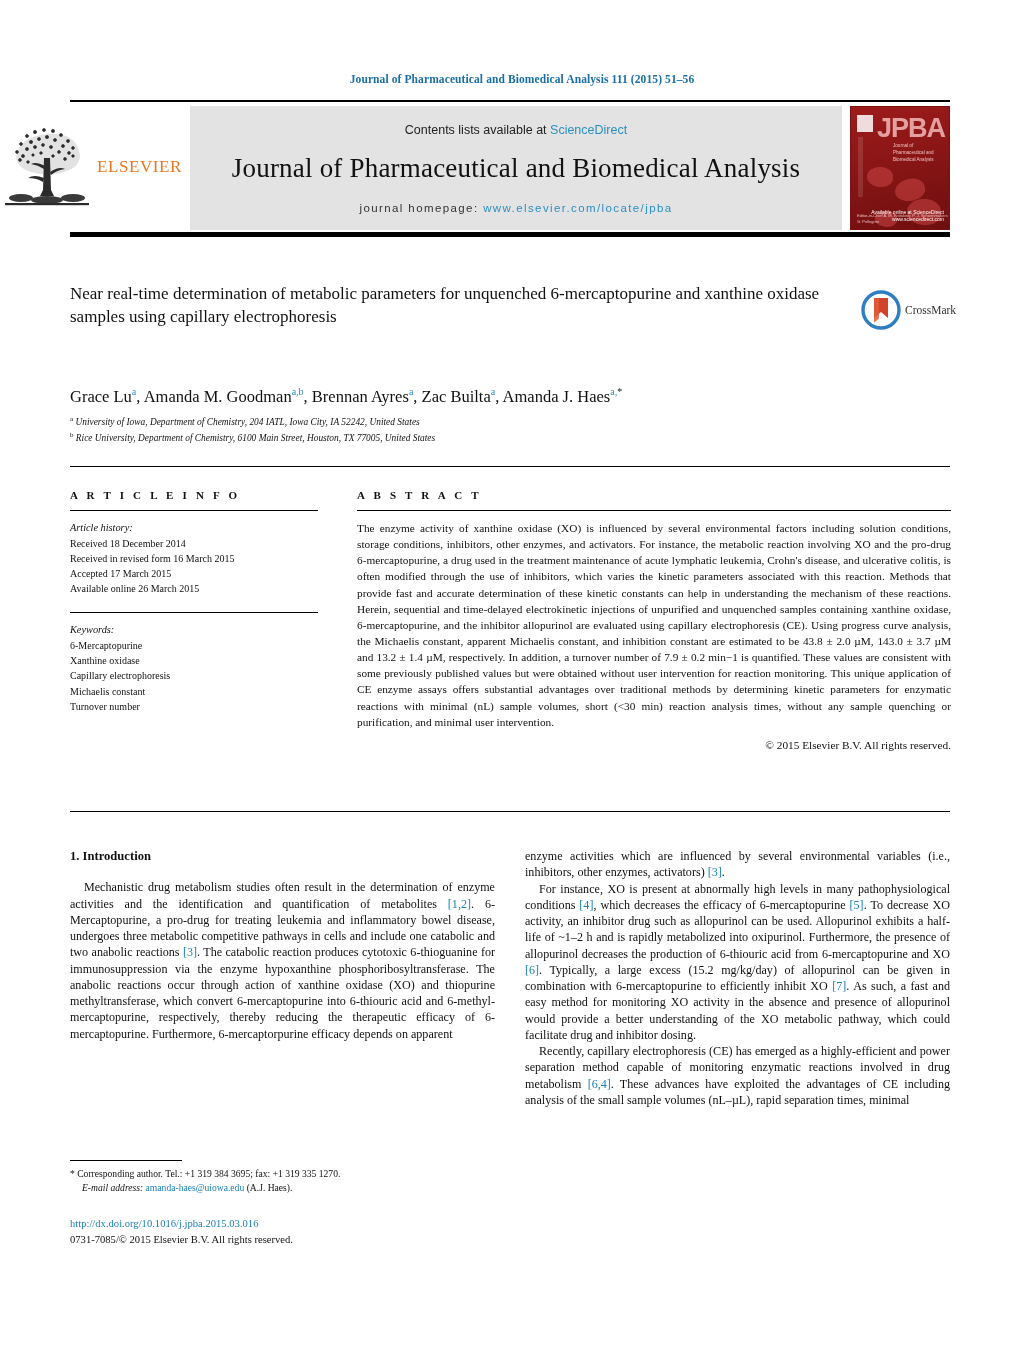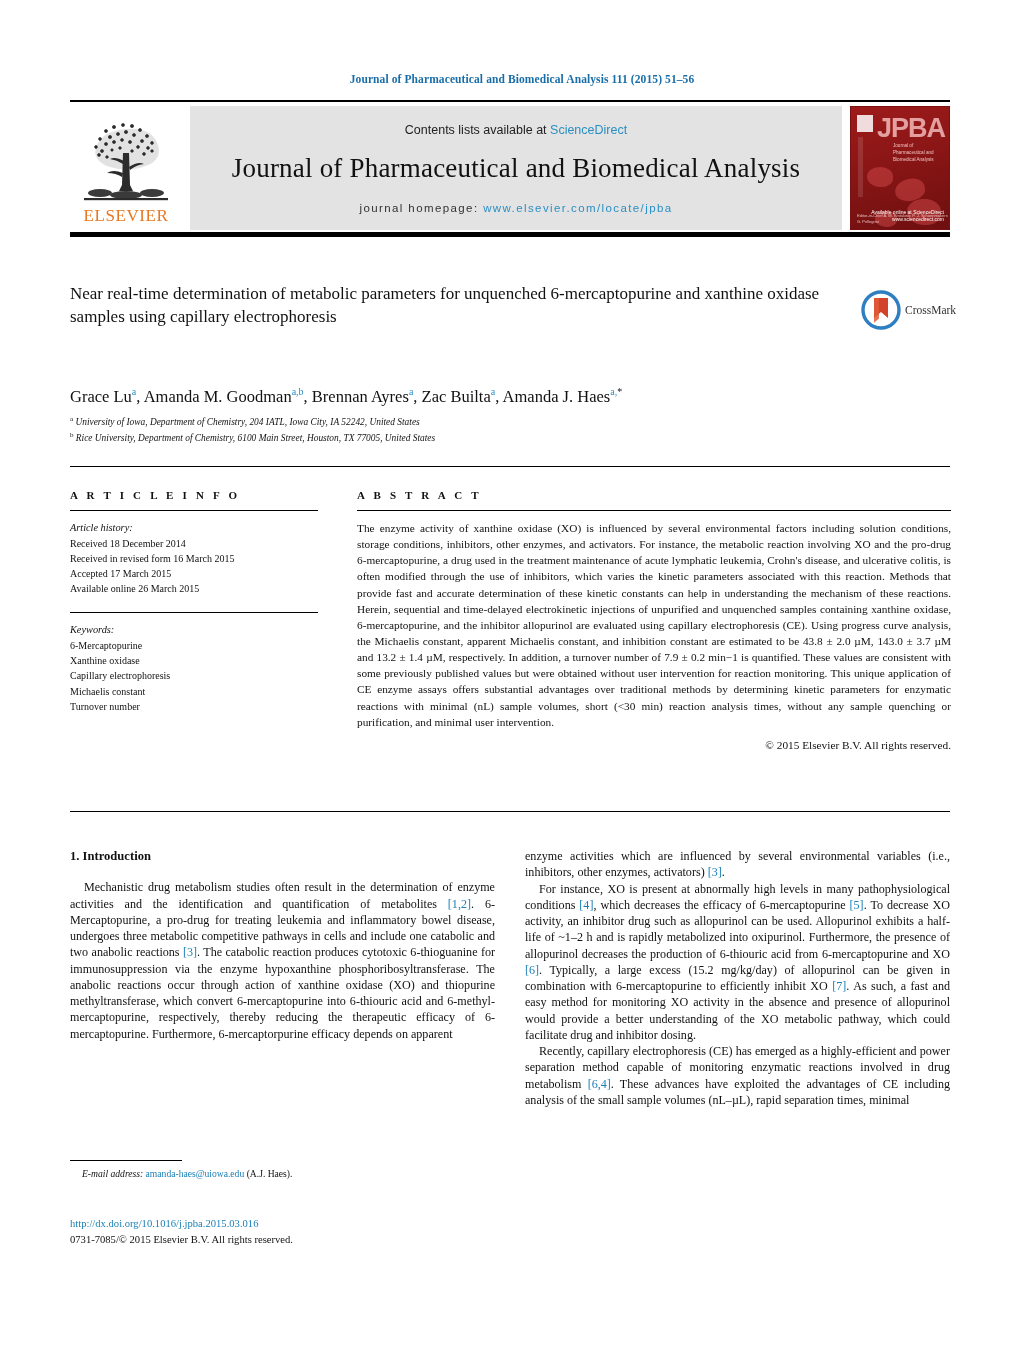--- a/index.html
+++ b/index.html
@@ -51,21 +51,21 @@
   .masthead-inner {
     display: flex;
     align-items: stretch;
     height: 124px;
     margin-top: 4px;
   }
   .elsevier-logo {
     width: 112px;
     flex: 0 0 112px;
     display: flex;
-    flex-direction: column;
+    flex-direction: row;
     align-items: center;
     justify-content: flex-end;
     padding-bottom: 4px;
   }
   .tree {
     width: 100px;
     height: 88px;
     position: relative;
   }
   .elsevier-word {
@@ -534,20 +534,21 @@
   </div>
 
   <div class="body-col col-right">
     <p class="noindent">enzyme activities which are influenced by several environmental variables (i.e., inhibitors, other enzymes, activators) <span class="ref">[3]</span>.</p>
     <p>For instance, XO is present at abnormally high levels in many pathophysiological conditions <span class="ref">[4]</span>, which decreases the efficacy of 6-mercaptopurine <span class="ref">[5]</span>. To decrease XO activity, an inhibitor drug such as allopurinol can be used. Allopurinol exhibits a half-life of ~1–2 h and is rapidly metabolized into oxipurinol. Furthermore, the presence of allopurinol decreases the production of 6-thiouric acid from 6-mercaptopurine and XO <span class="ref">[6]</span>. Typically, a large excess (15.2 mg/kg/day) of allopurinol can be given in combination with 6-mercaptopurine to efficiently inhibit XO <span class="ref">[7]</span>. As such, a fast and easy method for monitoring XO activity in the absence and presence of allopurinol would provide a better understanding of the XO metabolic pathway, which could facilitate drug and inhibitor dosing.</p>
     <p>Recently, capillary electrophoresis (CE) has emerged as a highly-efficient and power separation method capable of monitoring enzymatic reactions involved in drug metabolism <span class="ref">[6,4]</span>. These advances have exploited the advantages of CE including analysis of the small sample volumes (nL–µL), rapid separation times, minimal</p>
   </div>
 
   <div class="footnote">
     <div class="footnote-rule"></div>
+    <p><span>*</span> <span>Corresponding author. Tel.: +1 319 384 3695; fax: +1 319 335 1270.</span></p>
     <p style="padding-left:12px; text-indent:0;"><span class="em">E-mail address:</span> <span class="mail">amanda-haes@uiowa.edu</span> <span>(A.J. Haes).</span></p>
   </div>
 
   <div class="doi-block">
     <span class="doi-link">http://dx.doi.org/10.1016/j.jpba.2015.03.016</span>
     <span class="issn-line">0731-7085/© 2015 Elsevier B.V. All rights reserved.</span>
   </div>
 
 </div>
 

